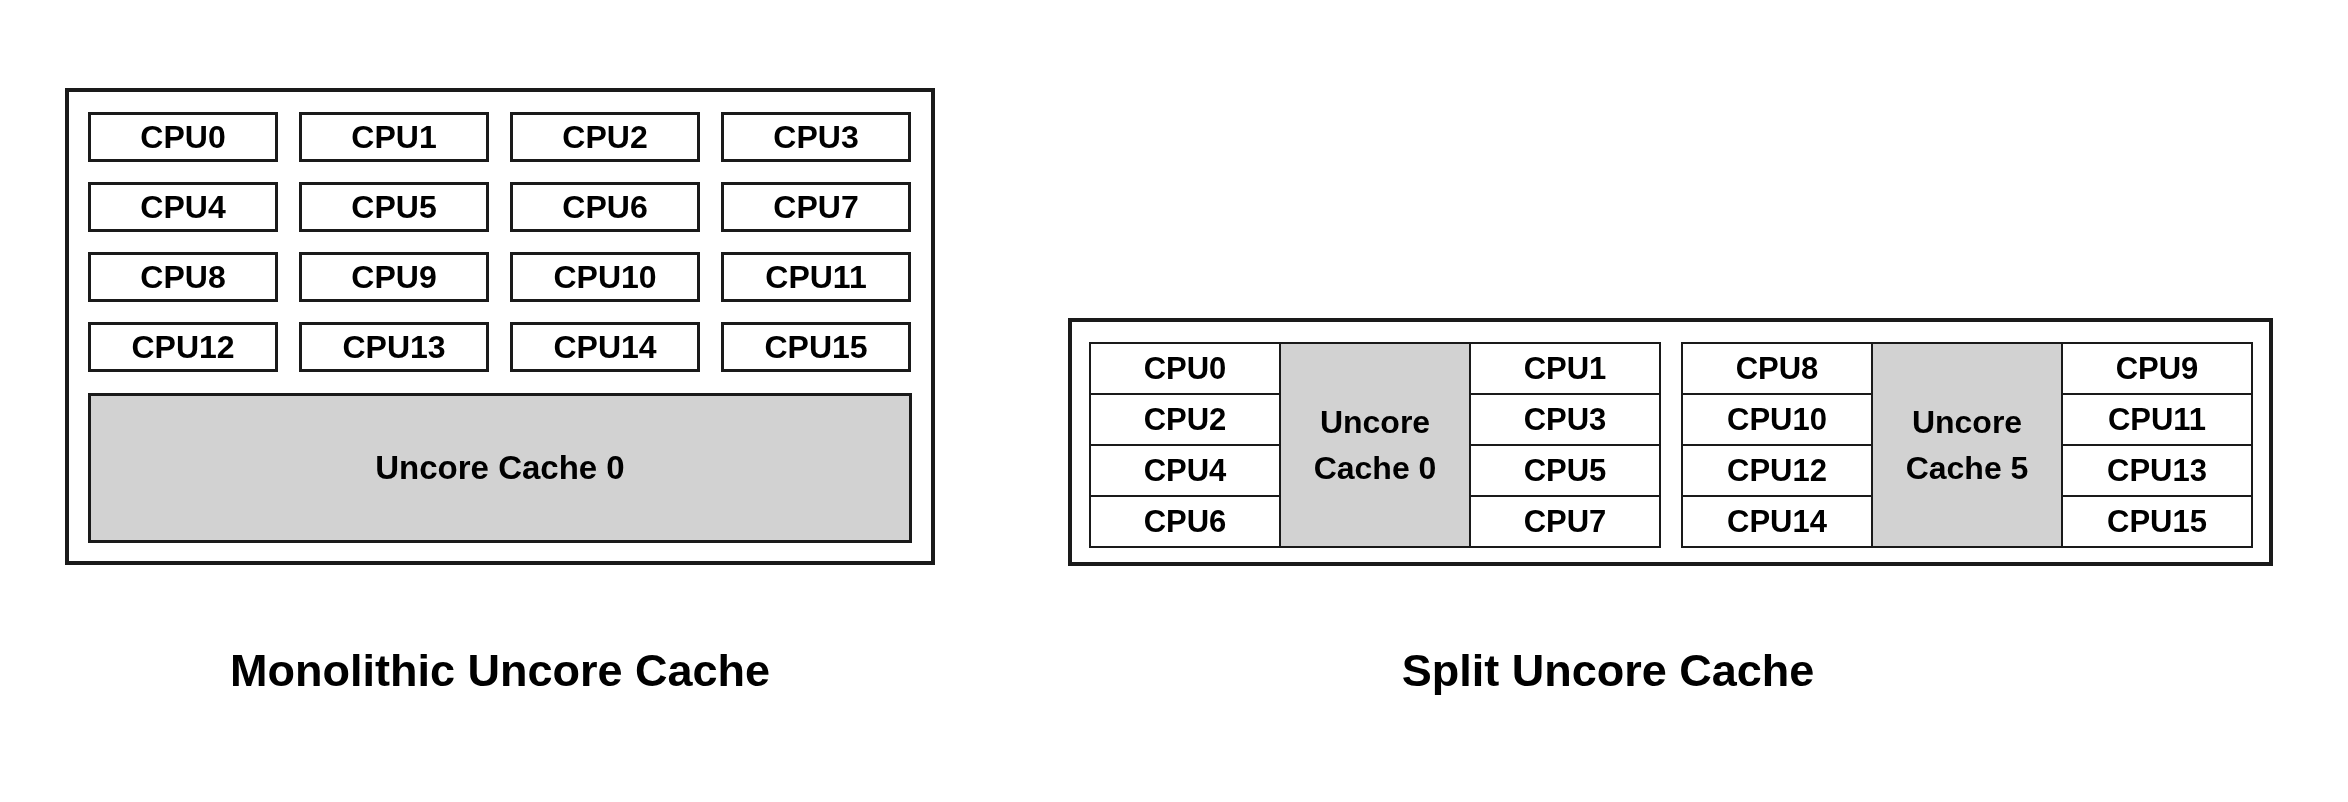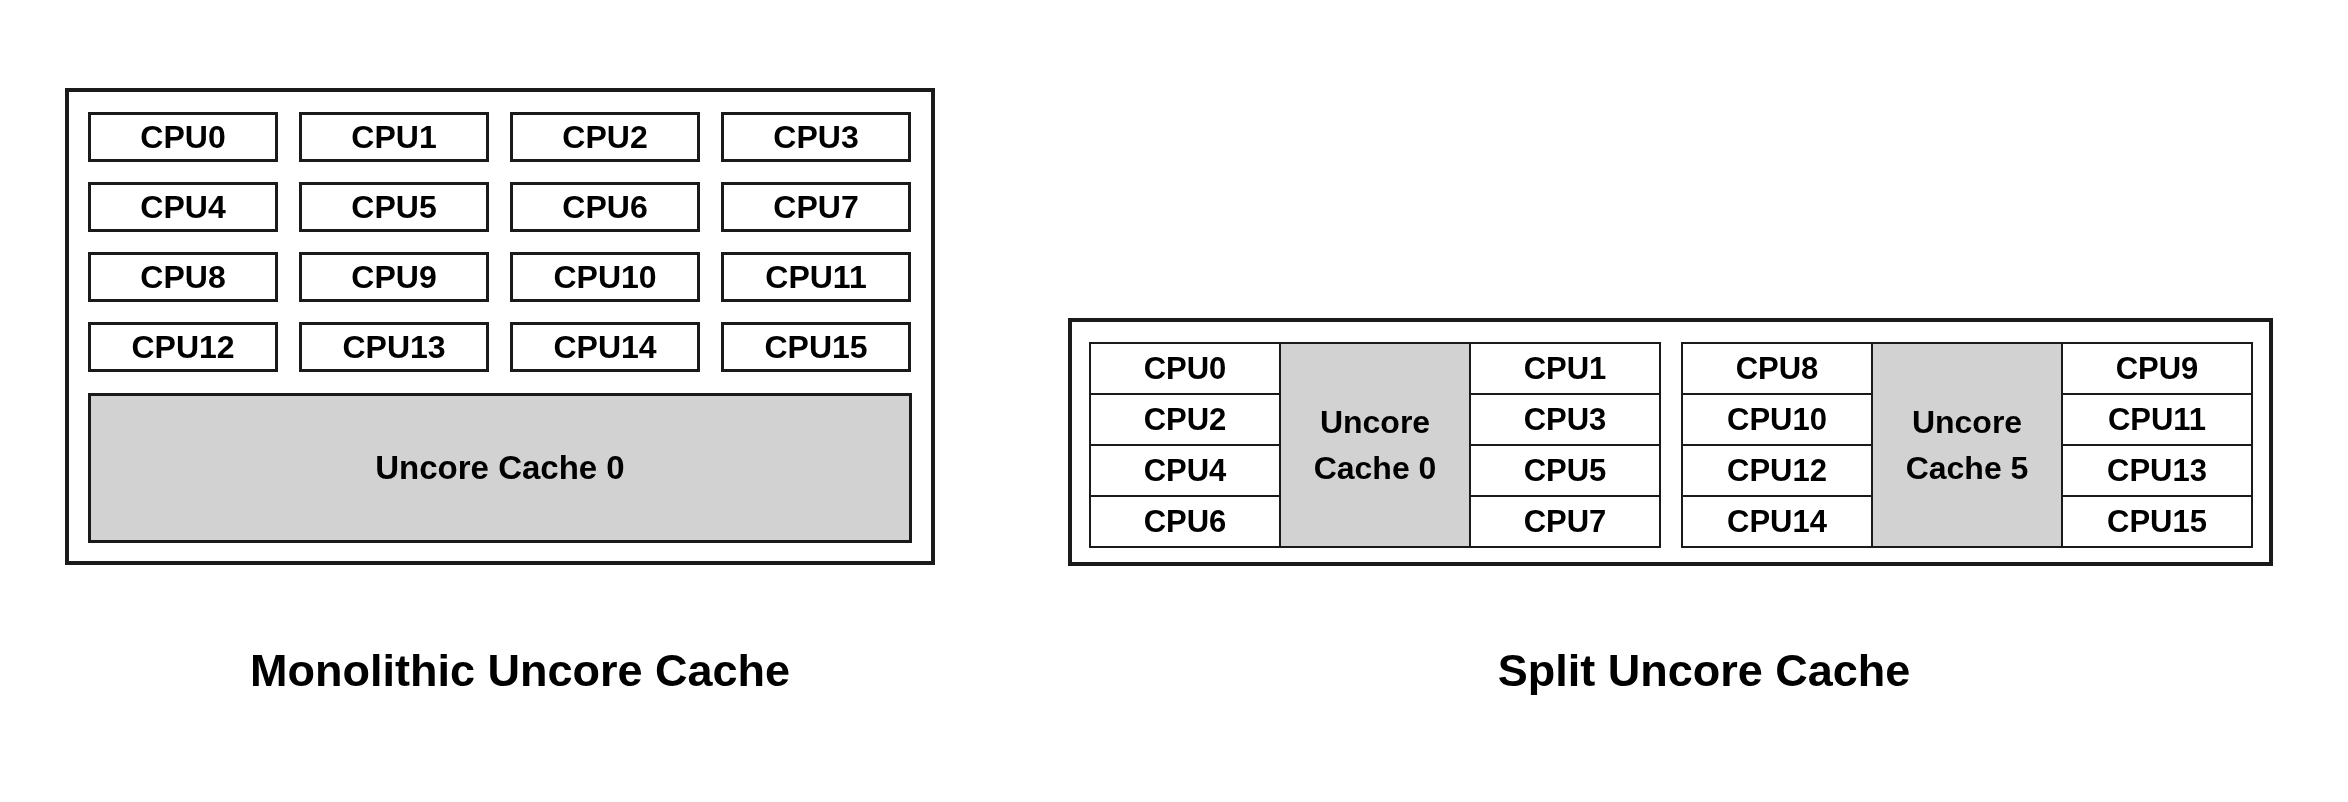--- a/index.html
+++ b/index.html
@@ -95,22 +95,22 @@
   
   .caption {
     position: absolute;
     top: 646px;
     transform: translateX(-50%);
     font-weight: bold;
     font-size: 45px;
     line-height: 1.1;
     white-space: nowrap;
   }
-  .caption-mono { left: 520px; }
-  .caption-split { left: 1704px; }
+  .caption-mono { left: 500px; }
+  .caption-split { left: 1608px; }
 </style>
 </head>
 <body>
 
 <div>
 
   <div class="mono-box">
     <div class="cpu-grid">
       <div class="cpu-box">CPU0</div>
       <div class="cpu-box">CPU1</div>

